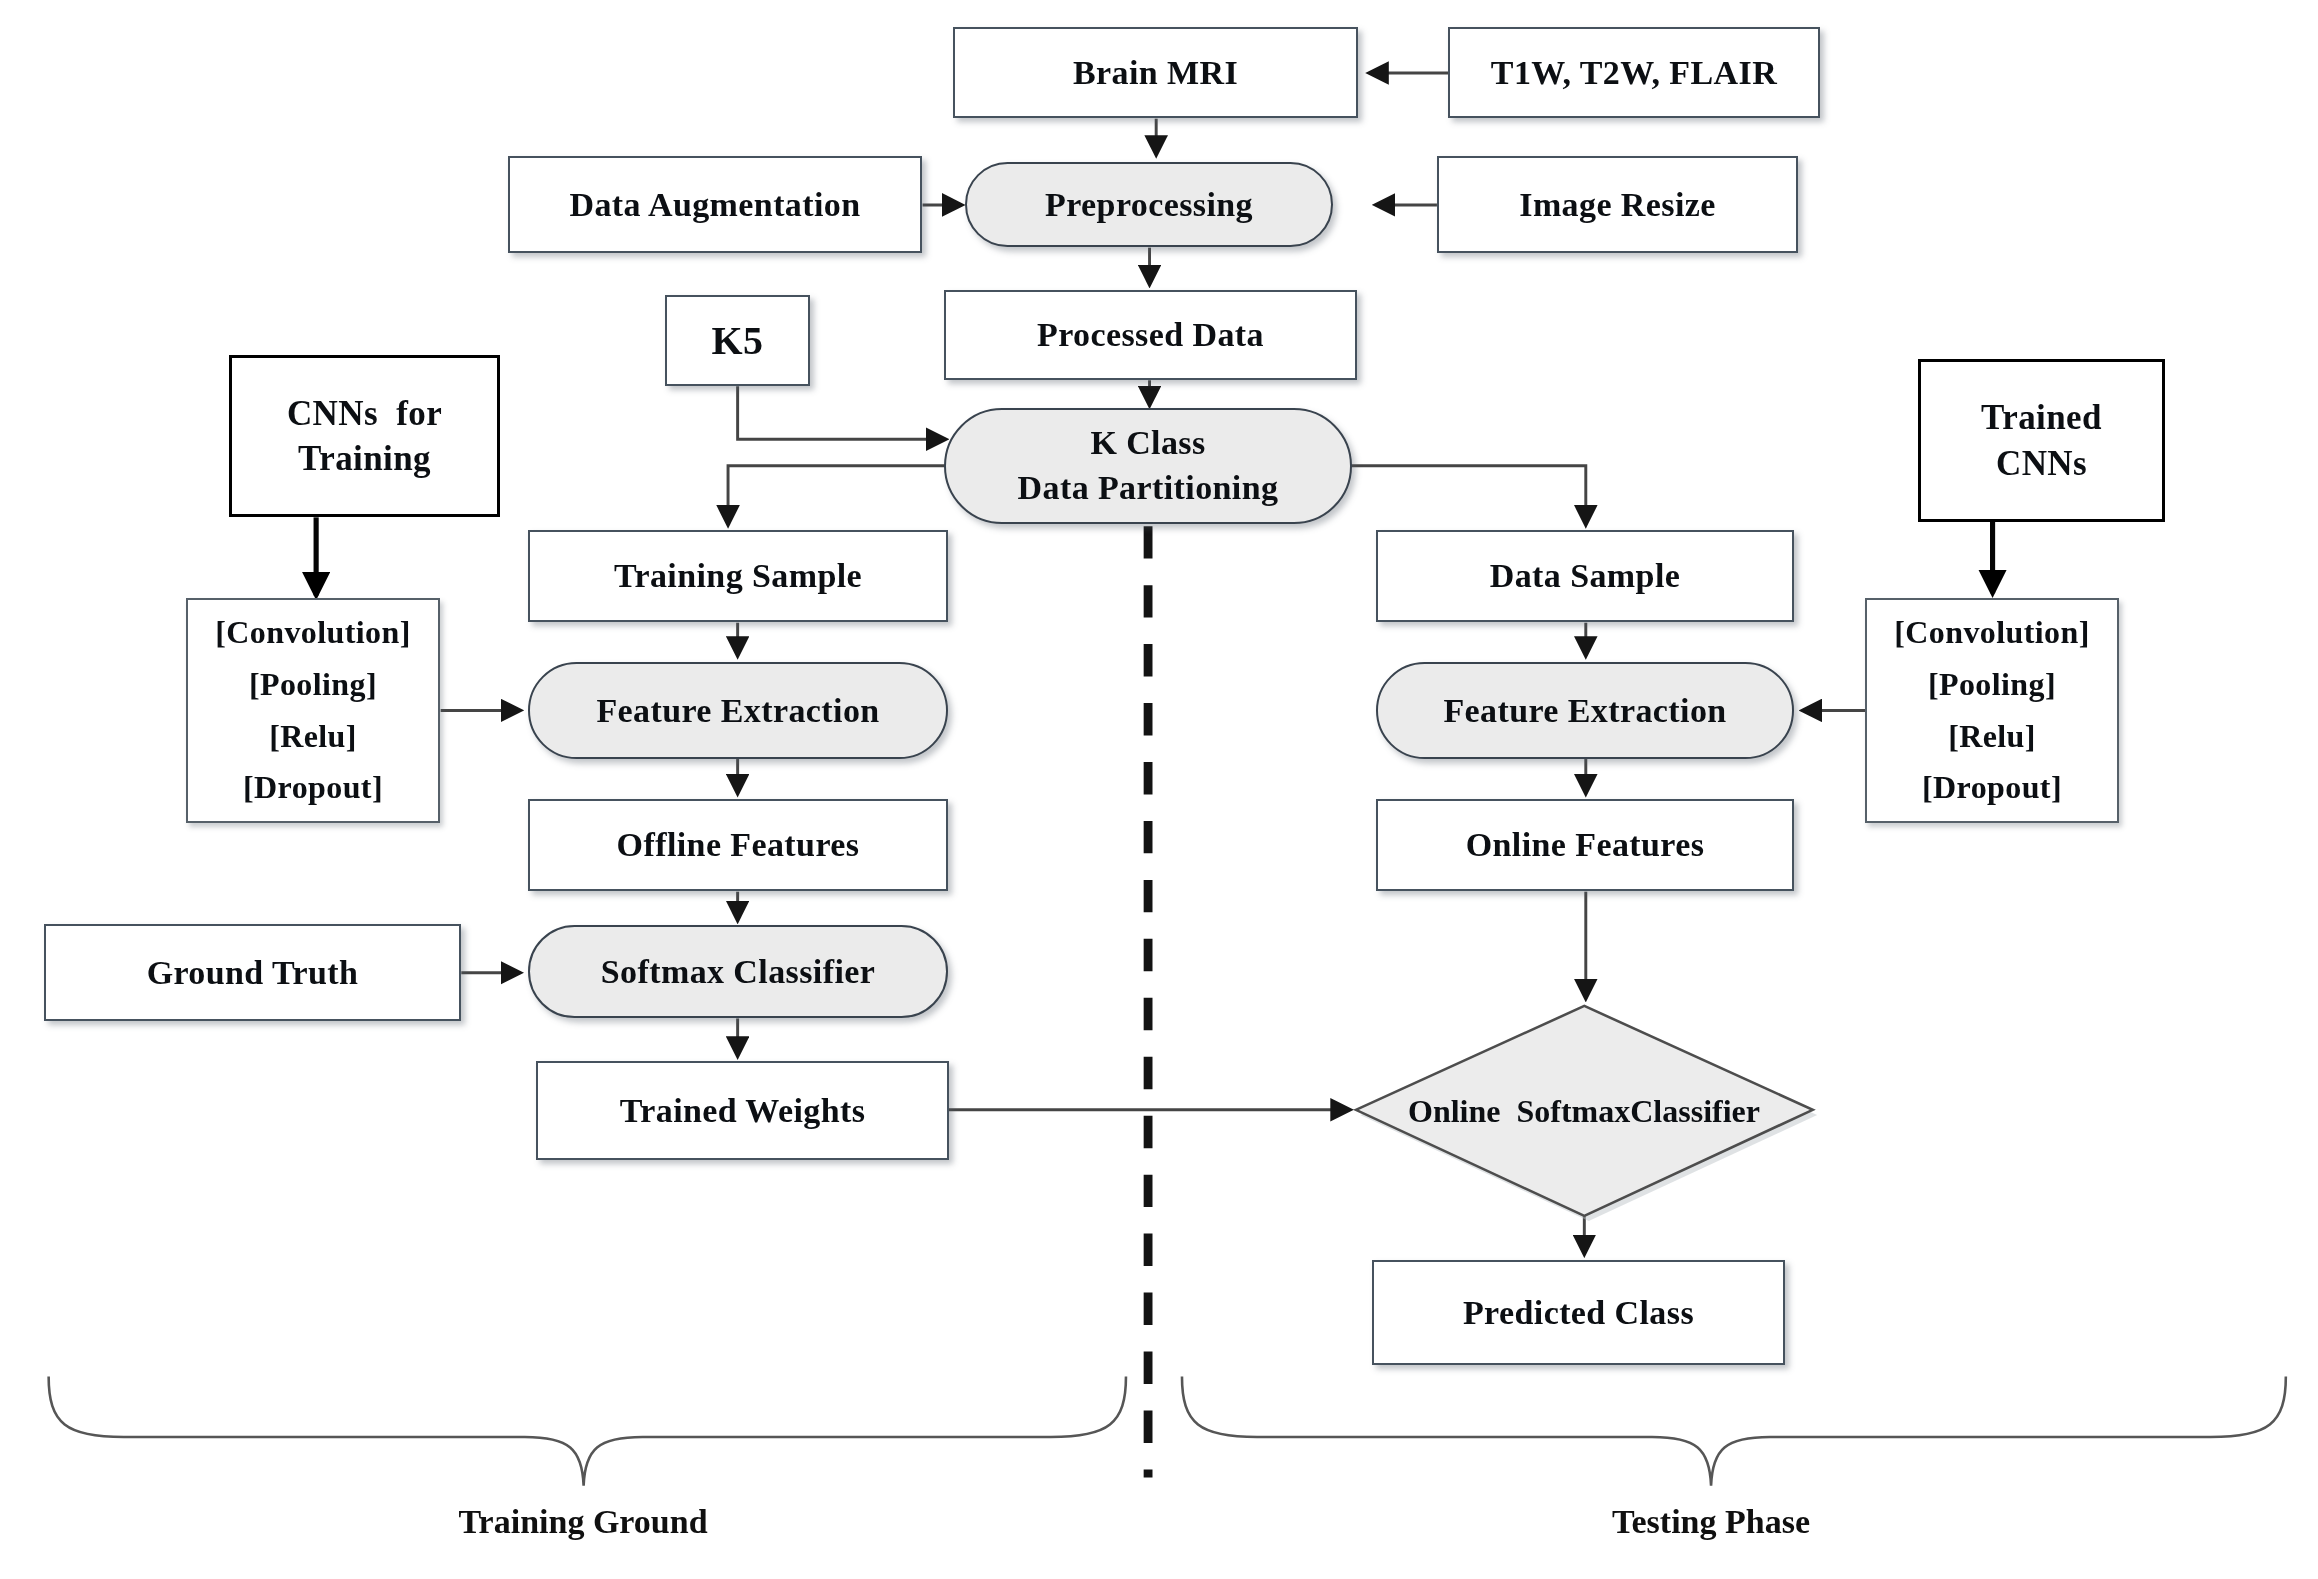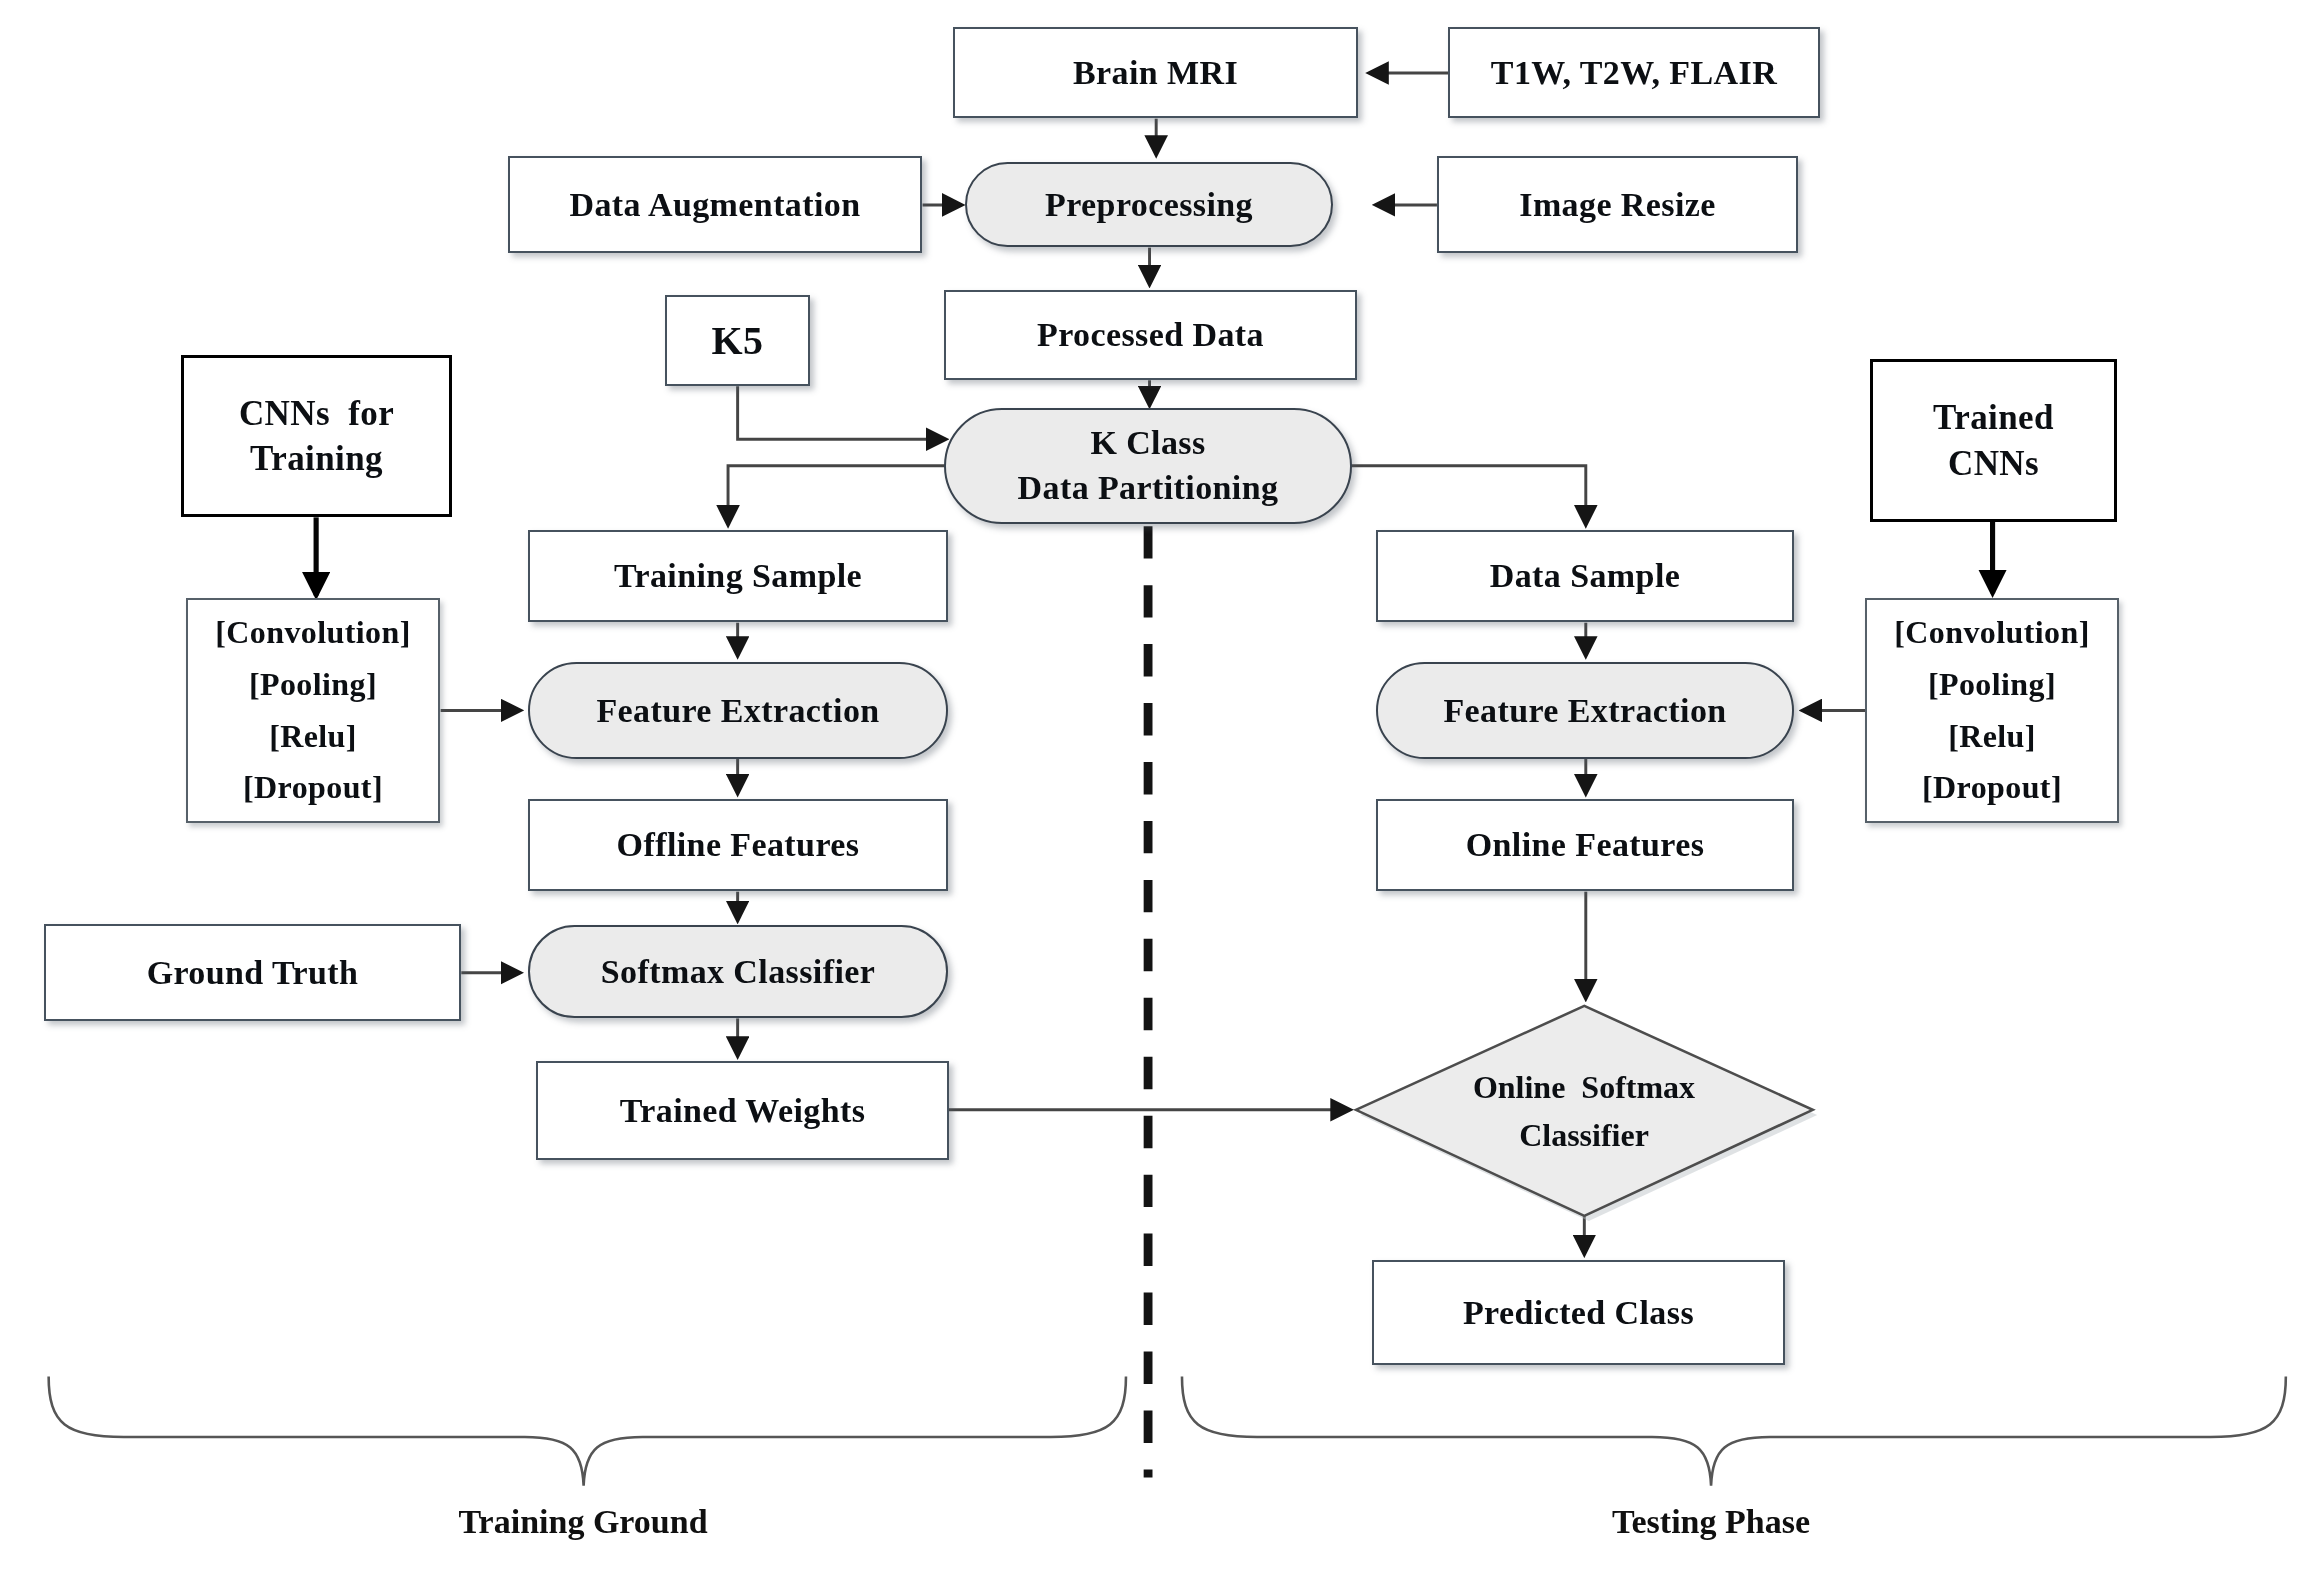--- a/index.html
+++ b/index.html
@@ -33,32 +33,33 @@
   .stadium {
     background: #ebebeb;
     border: 2.9px solid #39434e;
     border-radius: 221px;
   }
   .accent {
     border: 3.7px solid #000000;
     box-shadow: none;
     font-size: 35px;
     line-height: 1.3;
+    margin-left: 48px;
   }
   .layers {
     border: 2.2px solid #566069;
     font-size: 32px;
     line-height: 1.62;
     box-shadow: 2.9px 3.7px 5.2px rgba(80,90,100,0.3);
   }
   .multi { flex-direction: column; }
   .diamond-label {
     position: absolute;
     display: flex;
-    flex-direction: column;
+    flex-direction: row;
     align-items: center;
     justify-content: center;
     text-align: center;
     font-weight: bold;
     font-size: 32px;
     line-height: 1.5;
     color: #0c0f13;
     z-index: 2;
   }
   .pre { white-space: pre; }

